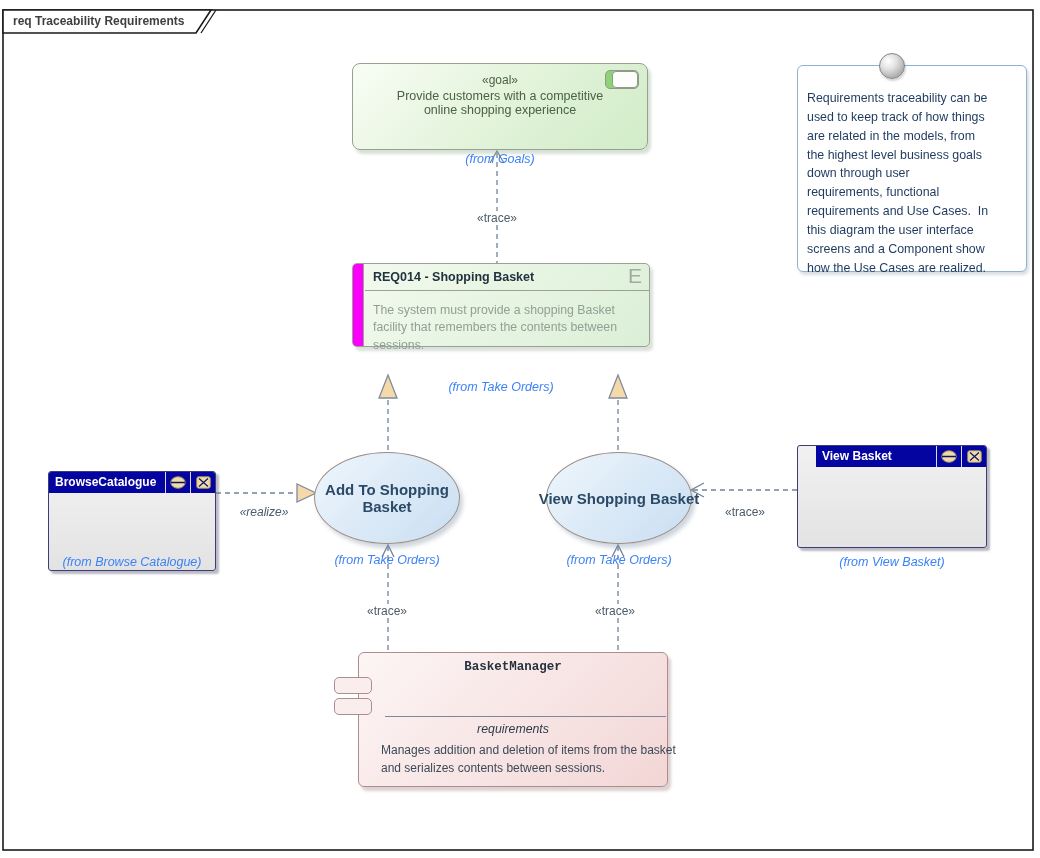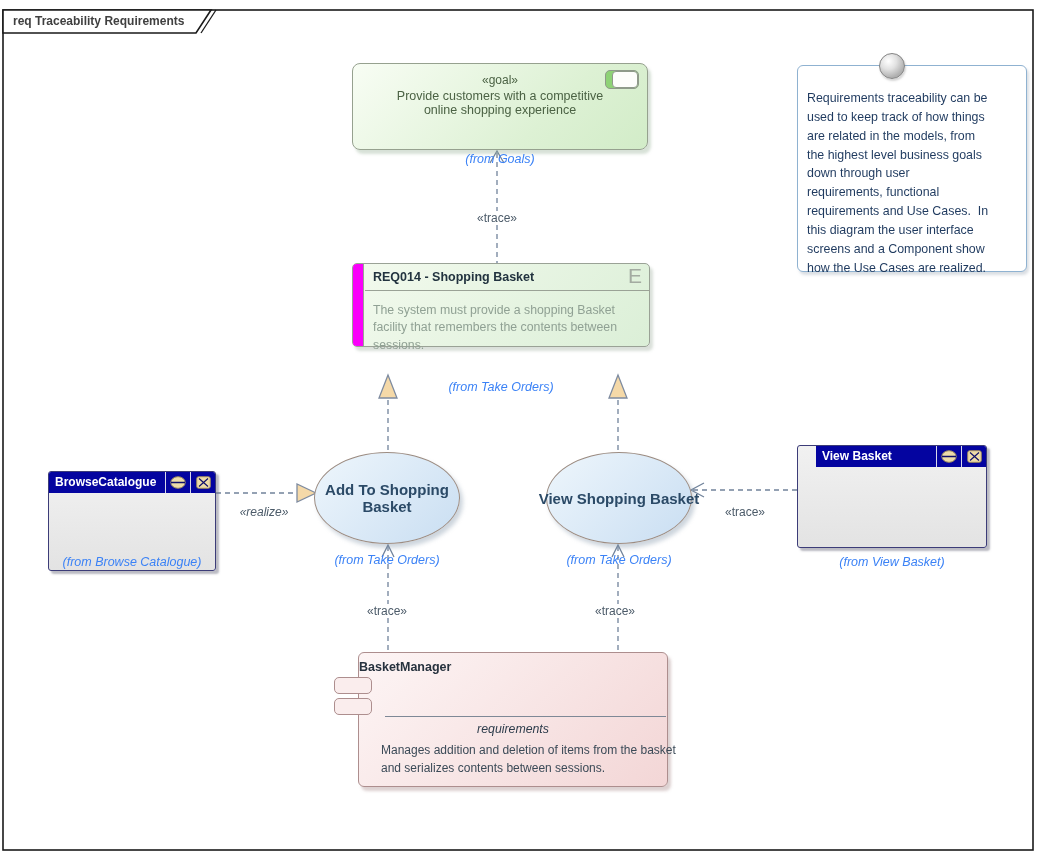--- a/index.html
+++ b/index.html
@@ -95,21 +95,21 @@
   .uc1 { left:314px; top:452px; }
   .uc2 { left:546px; top:452px; }
 
   
   .component {
     position:absolute; left:358px; top:652px; width:310px; height:135px;
     border:1.5px solid #ad8e8e; border-radius:6px;
     background:linear-gradient(135deg,#fdf5f5 0%,#f3d6d6 100%);
     box-shadow:3px 4px 3px rgba(170,140,140,.4);
   }
-  .component .ttl { text-align:left; margin-top:7px; font-size:12.5px; font-weight:bold; color:#27323e; }
+  .component .ttl { text-align:center; margin-top:7px; font-size:12.5px; font-weight:bold; color:#27323e;font-family:Liberation Mono, monospace; }
   .comp-tab { position:absolute; left:-25px; width:38px; height:17px; border:1.5px solid #ad8e8e;
     border-radius:5px; background:#faeded; }
   .comp-sep { position:absolute; left:26px; right:1px; top:63px; border-top:1.2px solid #7e8896; }
   .comp-sect { position:absolute; left:0; right:0; top:69px; text-align:center;
     font-style:italic; font-size:12.3px; color:#2e3d4c; }
   .comp-body { position:absolute; left:22px; top:88px; font-size:12px; line-height:1.5;
     color:#3b4a57; white-space:pre; }
 </style>
 </head>
 <body>

